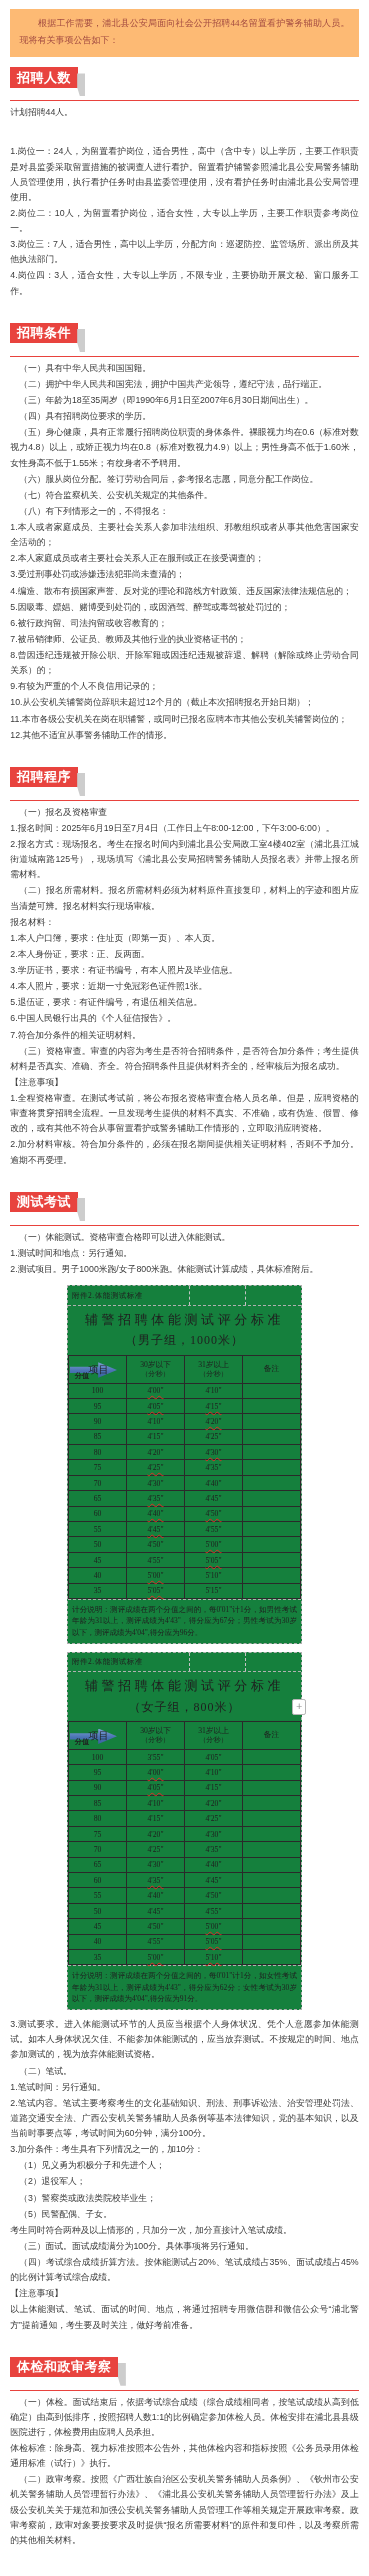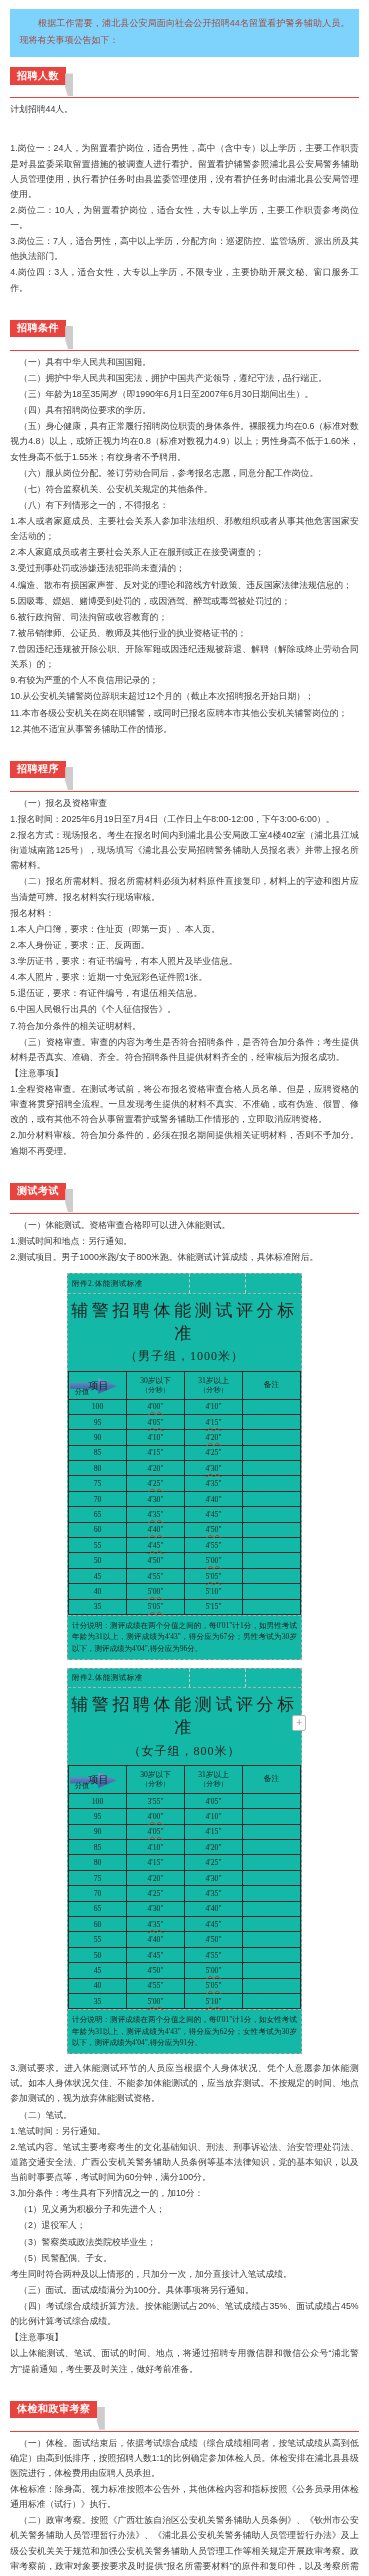--- a/index.html
+++ b/index.html
@@ -2,51 +2,51 @@
 <html style="font-size:8.2px"><head>
 <meta charset="utf-8">
 <style>
   html, body { margin:0; padding:0; background:#ffffff; }
   body { width:369px; font-family:"Liberation Sans","DejaVu Sans",sans-serif; color:#3a3a3a; }
   .page { width:369px; box-sizing:border-box; padding:9.3px 10.3px 20.6px 10.3px; }
 
   p { margin:0; font-size:8.8px; line-height:1.72; text-align:justify; word-break:break-all; }
   p.ind { text-indent:8.8px; }
 
-  .intro { background:#7dd3fc; padding:6.2px 9.3px 8.2px 9.3px; margin-bottom:10.3px; }
+  .intro { background:#fdba74; padding:6.2px 9.3px 8.2px 9.3px; margin-bottom:10.3px;font-family:Liberation Serif, serif; }
   .intro p { color:#a34b41; font-size:9px; line-height:1.85; text-indent:18.5px; }
 
   .sec { margin-top:24px; }
   .sec:first-of-type { margin-top:10.3px; }
   .sec-head { position:relative; border-bottom:1.5px solid #e8423d; padding-bottom:12.4px; }
   .ribbon { position:relative; display:inline-block; background:#e8433e; color:#ffffff;
-            font-size:10px; font-weight:bold; line-height:1; padding:3.6px 6.7px 4.1px 6.7px;
+            font-size:13px; font-weight:bold; line-height:1; padding:3.6px 6.7px 4.1px 6.7px;
             letter-spacing:0.5px; z-index:1; }
   .ribbon::after { content:""; position:absolute; left:calc(100% - 0.5px); top:6.2px;
             width:8.2px; height:23px; background:#cdcdcd;
             clip-path:polygon(0 0, 100% 0, 100% 100%, 34% 100%, 0 60%); z-index:-1; }
   .sec-body { margin-top:4px; }
   .sec-body p { margin-bottom:1px; }
 
   
   .att { position:relative; width:233px; margin:8.2px auto 7.2px auto; border:0.5px dashed #b0b0b0;
-         background:#14b8a6; font-family:"Liberation Serif","DejaVu Serif",serif; color:#1f1f1f; }
+         background:#15803d; font-family:"Liberation Serif","DejaVu Serif",serif; color:#1f1f1f; }
   .att-label-row { display:flex; border-bottom:0.5px dashed #b0b0b0; }
   .att-label { flex:2.1; padding:4.6px 2.1px 3.6px 4.1px; font-size:7.5px; letter-spacing:0.5px; }
   .att-cellspacer { flex:1; border-left:0.5px dashed #c4c4c4; }
-  .att-title { text-align:center; font-size:17px; letter-spacing:3.6px; margin-top:5.2px; }
+  .att-title { text-align:center; font-size:13px; letter-spacing:3.6px; margin-top:5.2px; }
   .att-sub { text-align:center; font-size:12px; letter-spacing:1px; margin:3.6px 0 5.2px 0; }
   .att table { width:100%; border-collapse:collapse; border:1px solid #2a2a2a; table-layout:fixed; }
   .att th, .att td { border:0.5px solid #2a2a2a; text-align:center; font-weight:normal;
                      font-size:7.7px; padding:0 1px; }
   .att th { height:27px; }
   .att td { height:14.4px; }
   .corner { position:relative; overflow:hidden; }
   .corner .t-item { position:absolute; top:7px; left:34%; font-size:10px; z-index:2; }
-  .corner .t-score { position:absolute; bottom:1.5px; left:10%; font-size:7.2px; z-index:2; }
+  .corner .t-score { position:absolute; bottom:1.5px; left:10%; font-size:7.2px; z-index:2;font-weight:bold; }
   .arrow { position:absolute; left:1px; top:6.7px; width:47px; height:15.5px; z-index:1;
            background:linear-gradient(180deg,#7d9fd2 0%,#4a73b4 55%,#39619f 100%);
            clip-path:polygon(0 30%, 60% 30%, 60% 0, 100% 50%, 60% 100%, 60% 70%, 0 70%); }
   .thsub { font-size:6.7px; }
   .sq { text-decoration:underline; text-decoration-style:wavy; text-decoration-color:#d93025;
         text-decoration-thickness:0.5px; text-underline-offset:1.5px; }
   .att-note { padding:3.6px 4.1px 4.1px 4.1px; font-size:7.5px; line-height:1.55; text-align:justify;
               border-top:0.5px dashed #b0b0b0; word-break:break-all; }
   .zoom-btn { position:absolute; right:-5.2px; top:46px; width:12px; height:14px; background:#ffffff;
               border:0.5px solid #b5b5b5; border-radius:2.1px; color:#888; font-size:8.2px;
@@ -92,21 +92,21 @@
       <p class="ind">（六）服从岗位分配。签订劳动合同后，参考报名志愿，同意分配工作岗位。</p>
       <p class="ind">（七）符合监察机关、公安机关规定的其他条件。</p>
       <p class="ind">（八）有下列情形之一的，不得报名：</p>
       <p>1.本人或者家庭成员、主要社会关系人参加非法组织、邪教组织或者从事其他危害国家安全活动的；</p>
       <p>2.本人家庭成员或者主要社会关系人正在服刑或正在接受调查的；</p>
       <p>3.受过刑事处罚或涉嫌违法犯罪尚未查清的；</p>
       <p>4.编造、散布有损国家声誉、反对党的理论和路线方针政策、违反国家法律法规信息的；</p>
       <p>5.因吸毒、嫖娼、赌博受到处罚的，或因酒驾、醉驾或毒驾被处罚过的；</p>
       <p>6.被行政拘留、司法拘留或收容教育的；</p>
       <p>7.被吊销律师、公证员、教师及其他行业的执业资格证书的；</p>
-      <p>7.曾因违纪违规被开除公职、开除军籍或因违纪违规被辞退、解聘（解除或终止劳动合同关系）的；</p>
+      <p>8.曾因违纪违规被开除公职、开除军籍或因违纪违规被辞退、解聘（解除或终止劳动合同关系）的；</p>
       <p>9.有较为严重的个人不良信用记录的；</p>
       <p>10.从公安机关辅警岗位辞职未超过12个月的（截止本次招聘报名开始日期）；</p>
       <p>11.本市各级公安机关在岗在职辅警，或同时已报名应聘本市其他公安机关辅警岗位的；</p>
       <p>12.其他不适宜从事警务辅助工作的情形。</p>
     </div>
   </section>
 
   <section class="sec">
     <div class="sec-head">
       <span class="ribbon">招聘程序</span>

